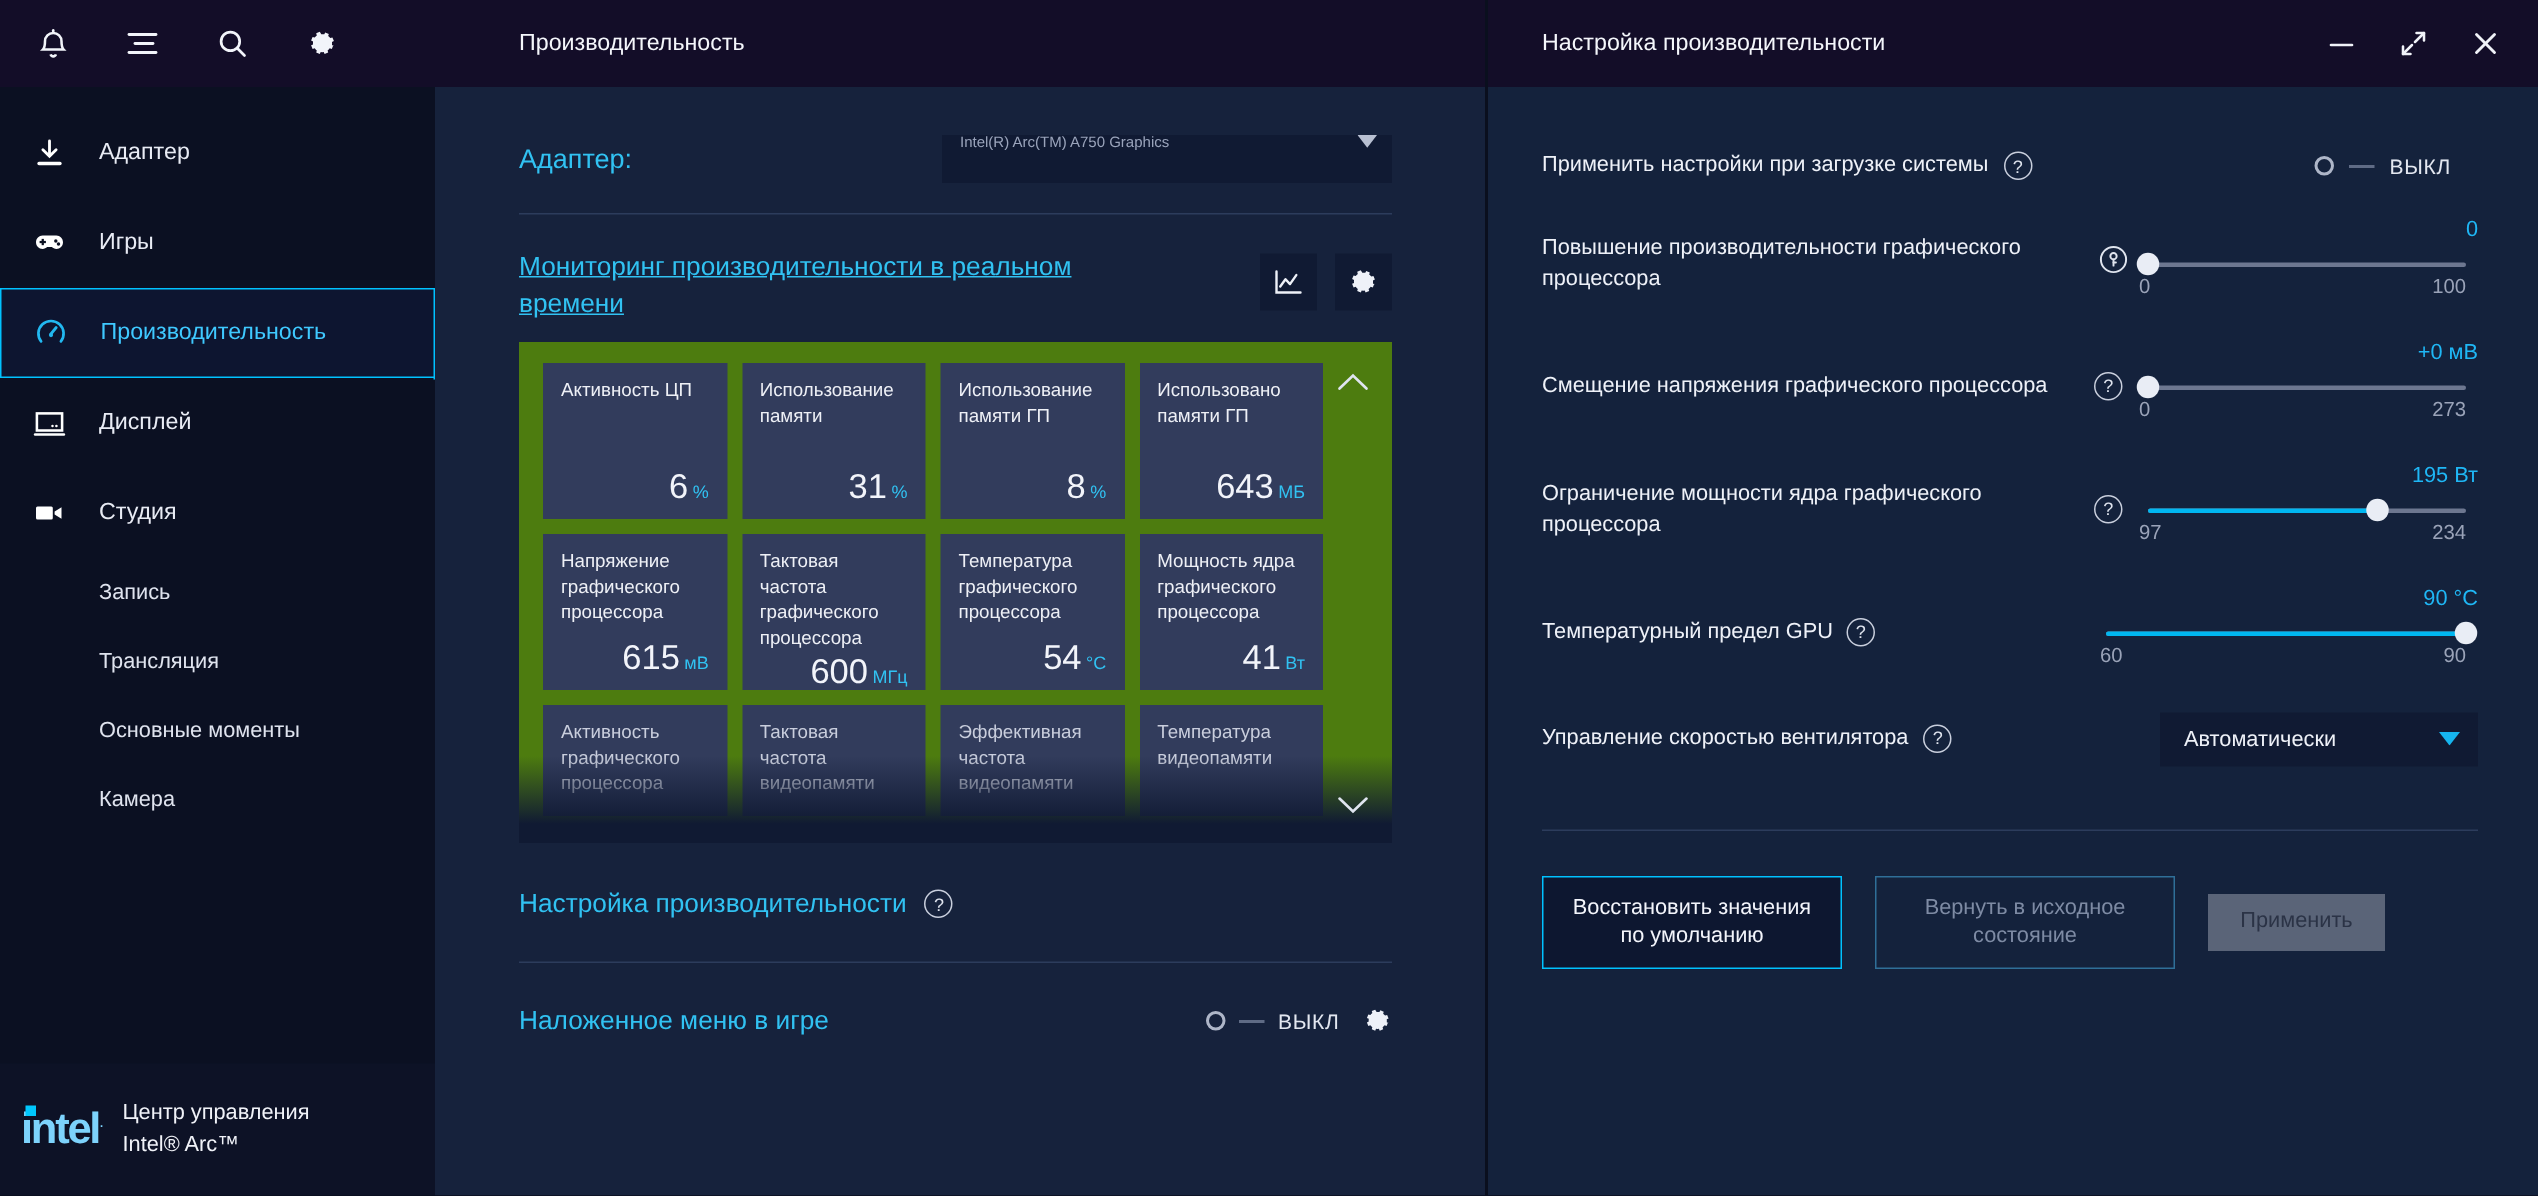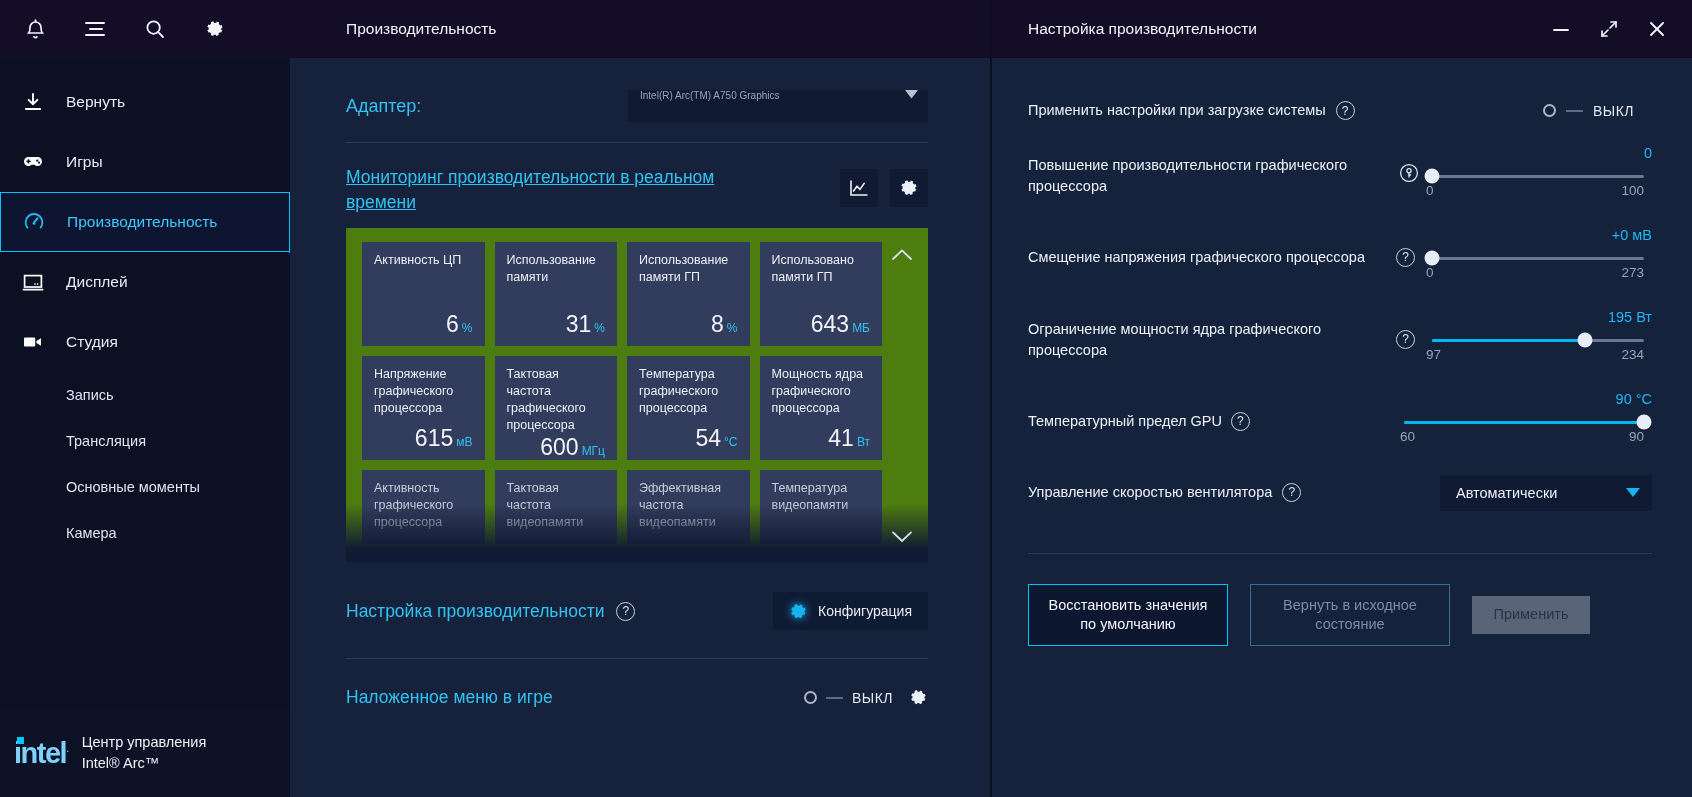--- a/index.html
+++ b/index.html
@@ -375,21 +375,21 @@
     <nav class="sidebar-nav">
 
       <div class="nav-item">
         <span class="nav-ico">
           <svg width="20" height="20" viewBox="0 0 20 20" fill="none" stroke="currentColor" stroke-width="1.9" stroke-linecap="round">
             <path d="M10 2v9"></path>
               <path d="M5.6 7.8 10 12.2l4.4-4.4"></path>
               <path d="M3 17h14" stroke-width="2.2"></path>
           </svg>
         </span>
-        <span>Вернуть</span>
+        <span>Адаптер</span>
       </div>
 
       <div class="nav-item">
         <span class="nav-ico">
           <svg width="22" height="16" viewBox="0 0 22 16" fill="currentColor">
             <path d="M6.4 3h9.2c2.4 0 4.4 2 4.4 4.5S18 12 15.6 12c-1.3 0-2.2-.6-3-1.3H9.4c-.8.7-1.7 1.3-3 1.3C4 12 2 10 2 7.5S4 3 6.4 3Z"></path>
             <rect x="4.4" y="6.6" width="4.2" height="1.5" fill="#0b1022"></rect>
             <rect x="5.75" y="5.25" width="1.5" height="4.2" fill="#0b1022"></rect>
             <circle cx="15.2" cy="6.6" r="1.15" fill="#0b1022"></circle>
             <circle cx="17" cy="8.6" r="1.15" fill="#0b1022"></circle>
@@ -560,29 +560,20 @@
           <svg width="22" height="13" viewBox="0 0 22 13" fill="none" stroke="#dfe4ef" stroke-width="1.8" stroke-linecap="round">
             <path d="M2 2.4 11 11l9-8.6"></path>
           </svg>
         </div>
       </div>
 
       <div class="tune-row">
         <div class="tune-label">
           <span>Настройка производительности</span>
           <span class="qmark">?</span>
-        </div>
-        <div class="cfg-btn">
-          <span class="gear-glow">
-            <svg width="19" height="19" viewBox="0 0 20 20" fill="currentColor">
-              <path d="M10 6.6a3.4 3.4 0 1 0 0 6.8 3.4 3.4 0 0 0 0-6.8Zm0 5.1a1.7 1.7 0 1 1 0-3.4 1.7 1.7 0 0 1 0 3.4Z"></path>
-              <path d="M17.6 11.6l-1.3-.6a6.6 6.6 0 0 0 0-2l1.3-.6-1-2.4-1.4.4a6.6 6.6 0 0 0-1.4-1.4l.4-1.4-2.4-1-.6 1.3a6.6 6.6 0 0 0-2 0L8.2 2.2l-2.4 1 .4 1.4a6.6 6.6 0 0 0-1.4 1.4l-1.4-.4-1 2.4 1.3.6a6.6 6.6 0 0 0 0 2l-1.3.6 1 2.4 1.4-.4a6.6 6.6 0 0 0 1.4 1.4l-.4 1.4 2.4 1 .6-1.3a6.6 6.6 0 0 0 2 0l.6 1.3 2.4-1-.4-1.4a6.6 6.6 0 0 0 1.4-1.4l1.4.4 1-2.4Z"></path>
-            </svg>
-          </span>
-          <span>Конфигурация</span>
         </div>
       </div>
       <div class="divider"></div>
 
       <div class="overlay-row">
         <span class="overlay-label">Наложенное меню в игре</span>
         <div class="overlay-right">
           <div class="toggle">
             <span class="knob"></span>
             <span class="bar"></span>

